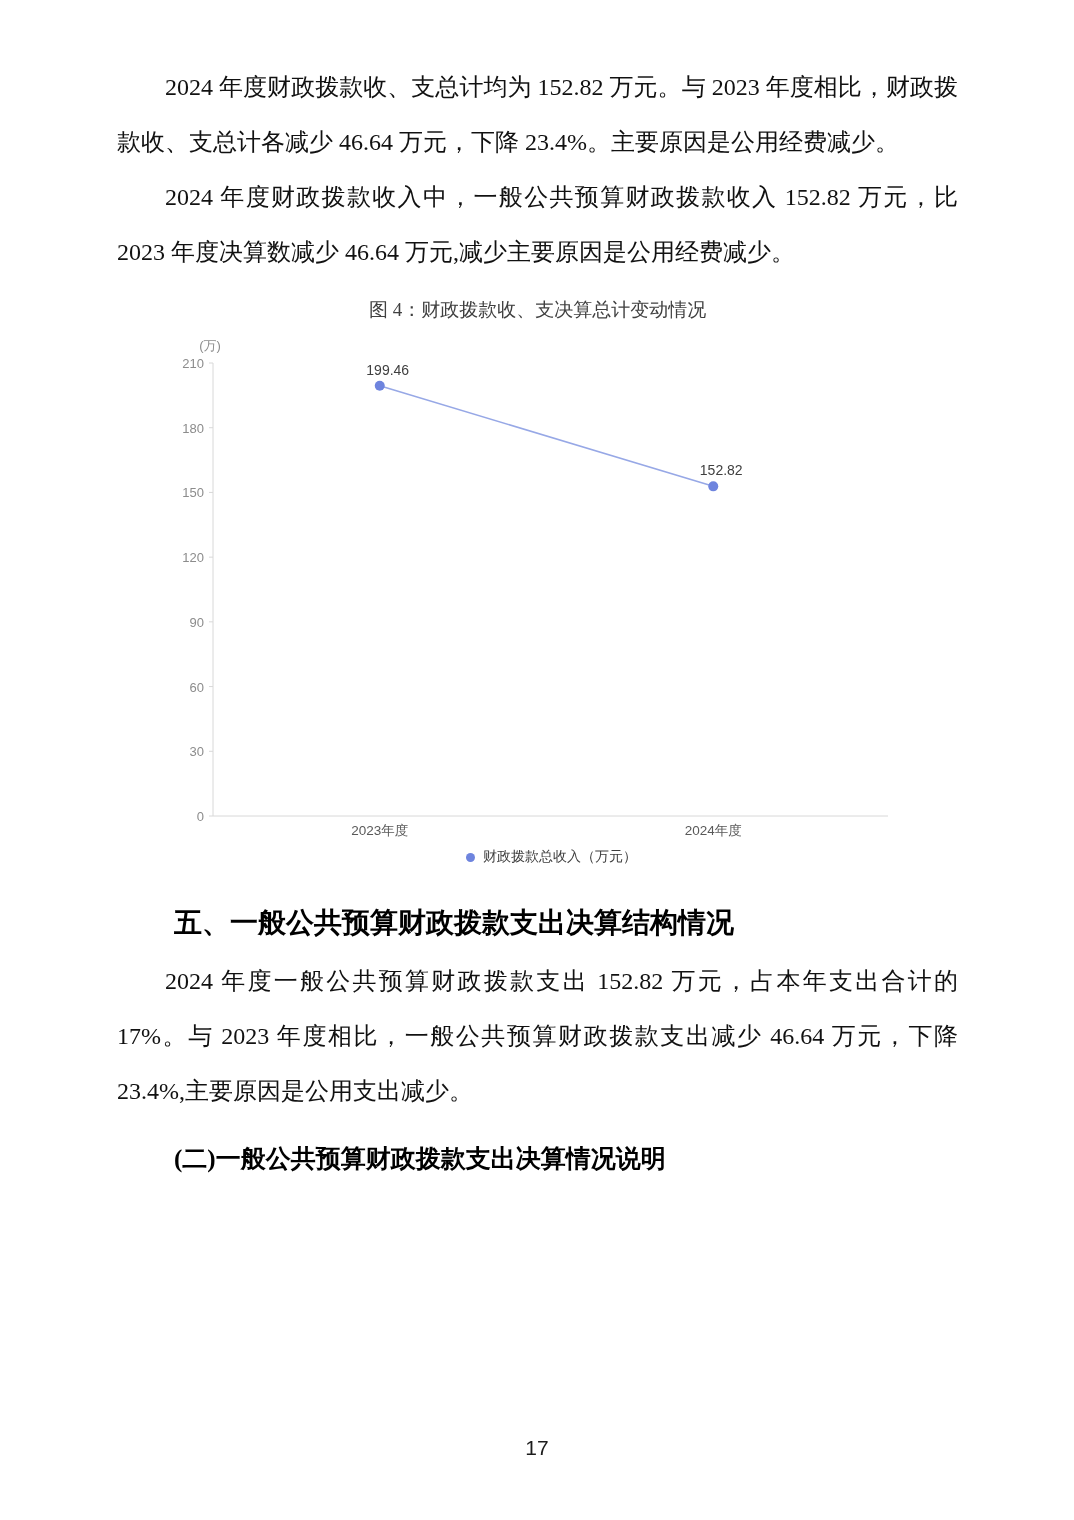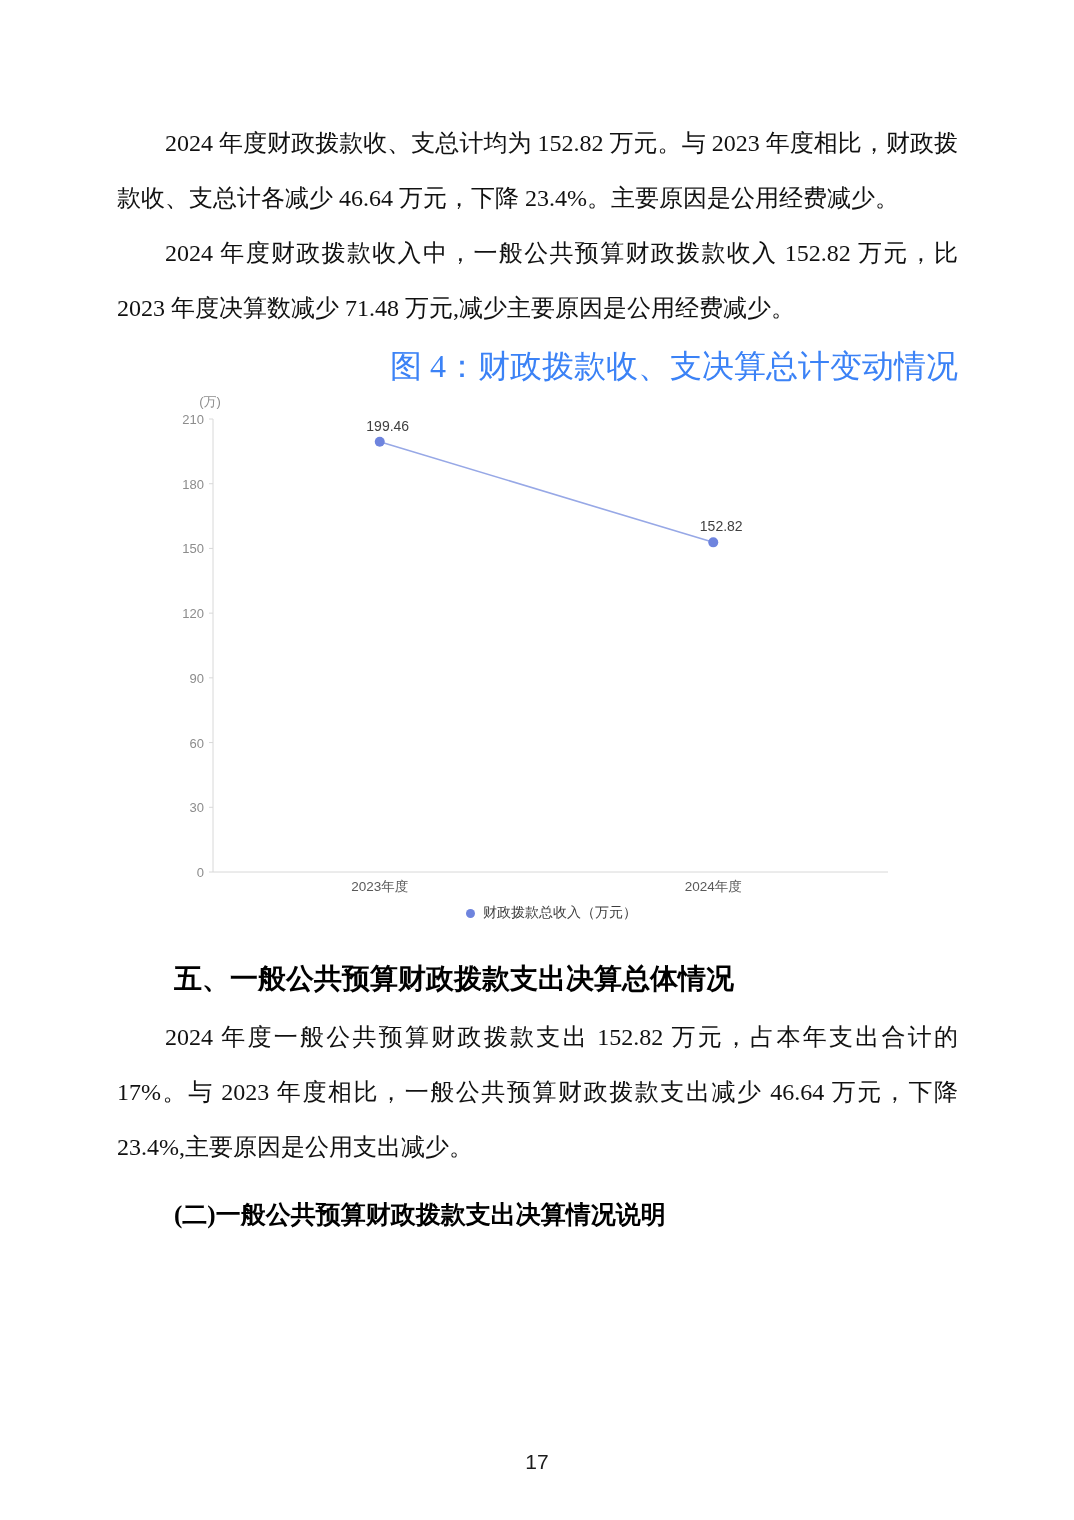--- a/index.html
+++ b/index.html
@@ -4,35 +4,35 @@
 <style>
   html,body { margin:0; padding:0; background:#ffffff; }
   .page {
     position:relative;
     width:1074px; height:1520px;
     background:#ffffff;
     font-family:"Liberation Serif","DejaVu Serif",serif;
     color:#111111;
     overflow:hidden;
   }
-  .content { padding:116px 116px 0 117px; }
+  .content { padding:60px 116px 0 117px; }
   .body-para {
     font-size:24px;
     line-height:55px;
     text-align:justify;
     text-indent:2em;
     margin:0;
     color:#111111;
   }
   .figure-caption {
-    font-size:32px;
+    font-size:19px;
     line-height:44px;
-    text-align:right;
+    text-align:center;
     margin:8px 0 0 0;
-    color:#3b82f6;
+    color:#404040;
   }
   .chart-block { width:740px; margin:0 0 0 33px; position:relative; }
   .chart-block svg { display:block; }
   .chart-block svg text { font-family:"Liberation Sans","DejaVu Sans",sans-serif; }
   .legend {
     width:740px; height:30px;
     padding-left:63px; box-sizing:border-box;
     display:flex; align-items:center; justify-content:center; gap:8px;
   }
   .legend-dot { width:9px; height:9px; border-radius:50%; background:#6e84de; }
@@ -52,36 +52,36 @@
     font-family:"Liberation Serif","DejaVu Serif",serif;
     font-weight:700;
     font-size:25px;
     line-height:32px;
     margin:24px 0 0 57px;
     color:#000000;
   }
   .para-after-heading { margin-top:14px; }
   .page-number {
     position:absolute;
-    bottom:46px; left:0; width:100%;
+    bottom:60px; left:0; width:100%;
     text-align:center;
     font-family:"Liberation Sans","DejaVu Sans",sans-serif;
     font-size:21px;
     color:#1c1c1c;
   }
 </style>
 </head>
 <body>
 
 <div class="page">
   <div class="content">
 
     <p class="body-para">2024 年度财政拨款收、支总计均为 152.82 万元。与 2023 年度相比，财政拨款收、支总计各减少 46.64 万元，下降 23.4%。主要原因是公用经费减少。</p>
 
-    <p class="body-para">2024 年度财政拨款收入中，一般公共预算财政拨款收入 152.82 万元，比 2023 年度决算数减少 71.48 万元,减少主要原因是公用经费减少。</p>
+    <p class="body-para">2024 年度财政拨款收入中，一般公共预算财政拨款收入 152.82 万元，比 2023 年度决算数减少 46.64 万元,减少主要原因是公用经费减少。</p>
 
     <p class="figure-caption">图 4：财政拨款收、支决算总计变动情况</p>
 
     <div class="chart-block">
       <svg width="740" height="510" viewBox="0 0 740 510">
           <text x="60" y="18" text-anchor="middle" font-size="13" fill="#8c8c8c">(万)</text>
           <line x1="63" y1="31" x2="63" y2="484" stroke="#d8d8d8" stroke-width="1"></line>
           <line x1="63" y1="484" x2="738" y2="484" stroke="#d8d8d8" stroke-width="1"></line>
           <line x1="59" y1="484" x2="63" y2="484" stroke="#d8d8d8" stroke-width="1"></line>
           <text x="54" y="489" text-anchor="end" font-size="13" fill="#8c8c8c">0</text>
@@ -106,21 +106,21 @@
           <text x="237.75" y="42.73628571428566" text-anchor="middle" font-size="14" fill="#404040">199.46</text>
           <circle cx="563.25" cy="154.3454285714286" r="5" fill="#6e84de"></circle>
           <text x="571.25" y="143.3454285714286" text-anchor="middle" font-size="14" fill="#404040">152.82</text>
         </svg>
       <div class="legend">
         <span class="legend-dot" style="background: rgb(110, 132, 222);"></span>
         <span class="legend-label">财政拨款总收入（万元）</span>
       </div>
     </div>
 
-    <h2 class="section">五、一般公共预算财政拨款支出决算总体情况</h2>
+    <h2 class="section">五、一般公共预算财政拨款支出决算结构情况</h2>
 
 
     <p class="body-para para-after-heading">2024 年度一般公共预算财政拨款支出 152.82 万元，占本年支出合计的 17%。与 2023 年度相比，一般公共预算财政拨款支出减少 46.64 万元，下降 23.4%,主要原因是公用支出减少。</p>
 
     <h3 class="subsection">(二)一般公共预算财政拨款支出决算情况说明</h3>
 
   </div>
 
   <div class="page-number">17</div>
 </div>

